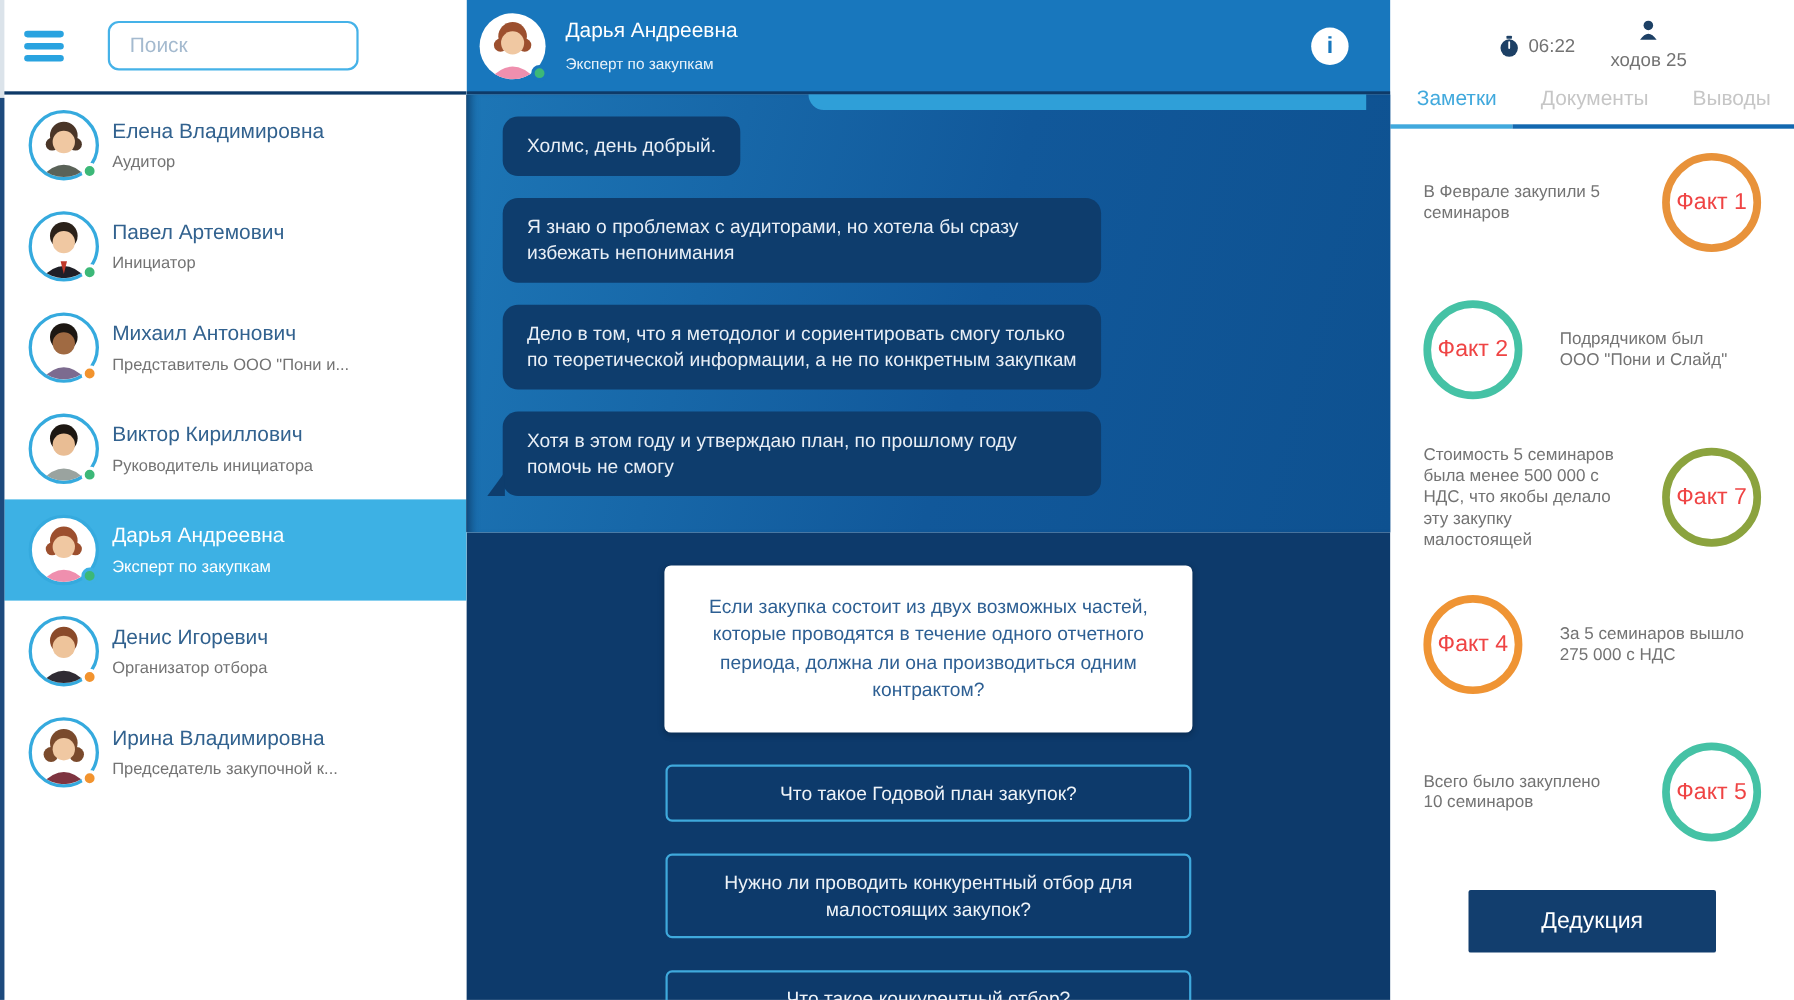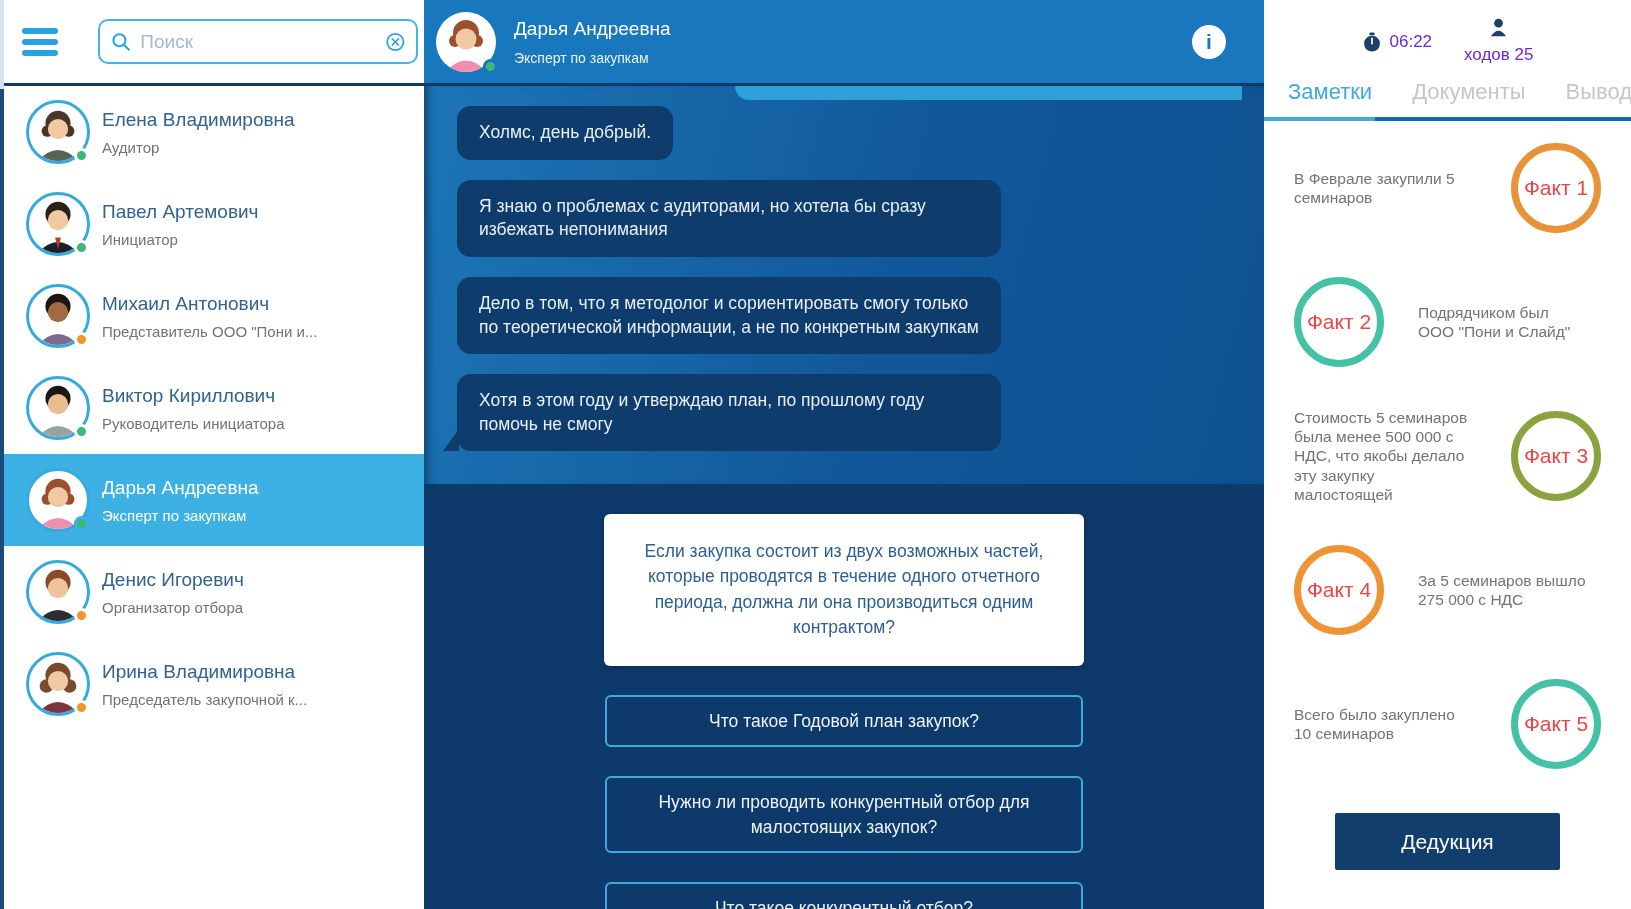--- a/index.html
+++ b/index.html
@@ -7,21 +7,21 @@
   body { font-family:"Liberation Sans", sans-serif; background:#fff; }
   .app { display:flex; width:1631px; height:909px; }
 
   
   .sidebar { width:424px; background:#fff; position:relative; flex:none; }
   .side-scroll-track { position:absolute; left:0; top:0; bottom:0; width:4px; background:#dbe3ea; z-index:5; }
   .side-scroll-thumb { position:absolute; left:0; top:89px; bottom:0; width:4px; background:#1d4a7d; }
   .sidebar-top { height:86px; border-bottom:3px solid #0e3a68; display:flex; align-items:center; padding-left:22px; background:#fff; }
   .hamburger { width:36px; cursor:pointer; }
   .hamburger .bar { height:6px; background:#29a3e0; border-radius:3px; margin:5px 0; }
-  .search-box { margin-left:40px; width:320px; height:45px; border:2px solid #45b2e8; border-radius:10px; display:flex; align-items:center; padding:0 10px; }
+  .search-box { margin-left:40px; width:228px; height:45px; border:2px solid #45b2e8; border-radius:10px; display:flex; align-items:center; padding:0 10px; }
   .search-box input { flex:1; border:none; outline:none; font-size:19px; color:#335f8c; margin-left:8px; font-family:"Liberation Sans", sans-serif; background:transparent; }
   .search-box input::placeholder { color:#a4bacf; }
   .contact-list { position:relative; }
   .contact { height:92px; display:flex; align-items:center; padding-left:26px; cursor:pointer; }
   .contact.selected { background:#3db1e4; }
   .avatar { width:64px; height:64px; border-radius:50%; border:3px solid #35aade; background:#fff; position:relative; flex:none; }
   .avatar svg.bust { width:100%; height:100%; border-radius:50%; display:block; }
   .status-dot { position:absolute; width:15px; height:15px; border-radius:50%; border:3px solid #fff; right:-2px; bottom:-2px; }
   .contact.selected .status-dot { border-color:#3db1e4; }
   .contact-info { margin-left:12px; }
@@ -42,24 +42,24 @@
   .chat-messages { height:398px; flex:none; position:relative; background:linear-gradient(105deg,#1d76b6 0%,#11589a 55%,#0e5190 100%); box-shadow:inset 10px 0 8px -6px rgba(7,38,77,.6); padding-top:20px; }
   .partial-bubble { position:absolute; top:0; left:311px; right:22px; height:14px; background:#2f9fd8; border-radius:0 0 0 14px; }
   .bubble { position:relative; display:table; max-width:544px; margin:0 0 20px 33px; background:#0e3d6d; color:#e9eff6; font-size:17.5px; line-height:1.35; padding:15px 22px; border-radius:14px; }
   .bubble.tail::before { content:""; position:absolute; left:-14px; bottom:0; width:0; height:0; border-style:solid; border-width:0 0 22px 16px; border-color:transparent transparent #0e3d6d transparent; }
   .chat-bottom { flex:1; background:#0d3a6b; display:flex; flex-direction:column; align-items:center; padding-top:30px; overflow:hidden; }
   .question-card { width:480px; background:#ffffff; color:#2d5f93; border-radius:6px; padding:25px 28px; font-size:17.5px; line-height:1.45; text-align:center; cursor:pointer; box-shadow:0 2px 6px rgba(0,0,0,.25); }
   .question-btn { width:478px; background:transparent; border:2px solid #3fa9dc; border-radius:6px; color:#eef3f8; font-size:17.5px; line-height:1.4; text-align:center; padding:12px 20px; margin-top:29px; cursor:pointer; font-family:"Liberation Sans", sans-serif; }
 
   
   .panel { width:367px; flex:none; background:#fff; display:flex; flex-direction:column; }
-  .stats-row { display:flex; justify-content:center; align-items:center; gap:14px; padding-top:18px; color:#6d28d9; font-size:17px; }
+  .stats-row { display:flex; justify-content:center; align-items:center; gap:14px; padding-top:18px; color:#737373; font-size:17px; }
   .stat { display:flex; align-items:center; gap:8px; }
   .stat + .stat { margin-left:18px;flex-direction:column; }
-  .tabs { display:flex; gap:40px; padding-left:24px; margin-top:14px; font-size:22px; }
+  .tabs { display:flex; gap:40px; padding-left:24px; margin-top:14px; font-size:19px; }
   .tab { color:#c6c6c6; cursor:pointer; }
   .tab.active { color:#41a9dd; }
   .tabs-underline { display:flex; height:4px; margin-top:12px; }
   .tabs-underline .seg-active { width:111px; background:#41a9dd; }
   .tabs-underline .seg-rest { flex:1; background:#1268b0; }
   .facts { flex:1; padding:22px 30px 0 30px; }
   .fact-row { display:flex; align-items:center; height:90px; margin-bottom:44px; }
   .fact-row.circle-right { justify-content:space-between; }
   .fact-circle { width:90px; height:90px; border-radius:50%; border:7px solid #ccc; display:flex; align-items:center; justify-content:center; color:#ef4444; font-size:21px; flex:none; cursor:pointer; background:#fff; }
   .fact-text { width:182px; color:#737373; font-size:15.5px; line-height:1.25; }
@@ -284,21 +284,21 @@
         <div class="fact-circle" style="border-color: rgb(232, 146, 58);">Факт 1</div>
       </div>
 
       <div class="fact-row circle-left">
         <div class="fact-circle" style="border-color: rgb(69, 194, 165);">Факт 2</div>
         <div class="fact-text">Подрядчиком был ООО "Пони и Слайд"</div>
       </div>
 
       <div class="fact-row circle-right">
         <div class="fact-text">Стоимость 5 семинаров была менее 500 000 с НДС, что якобы делало эту закупку малостоящей</div>
-        <div class="fact-circle" style="border-color: rgb(139, 163, 62);">Факт 3</div>
+        <div class="fact-circle" style="border-color: rgb(139, 163, 62);">Факт 7</div>
       </div>
 
       <div class="fact-row circle-left">
         <div class="fact-circle" style="border-color: rgb(239, 148, 52);">Факт 4</div>
         <div class="fact-text">За 5 семинаров вышло 275 000 с НДС</div>
       </div>
 
       <div class="fact-row circle-right">
         <div class="fact-text">Всего было закуплено 10 семинаров</div>
         <div class="fact-circle" style="border-color: rgb(69, 194, 165);">Факт 5</div>

